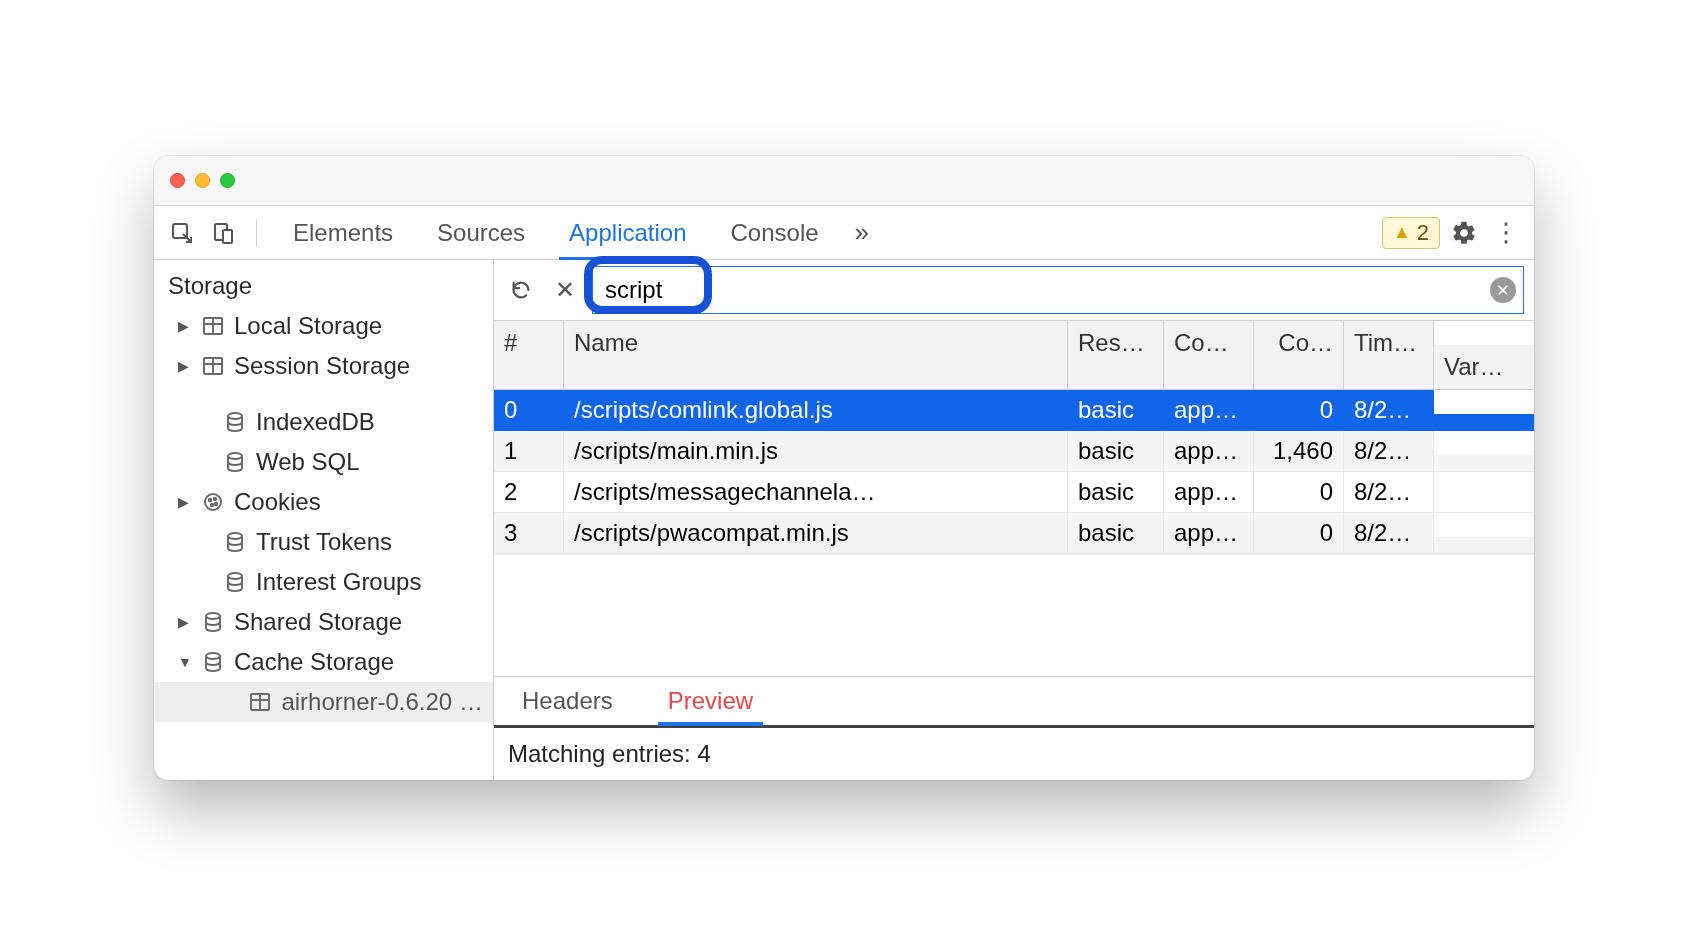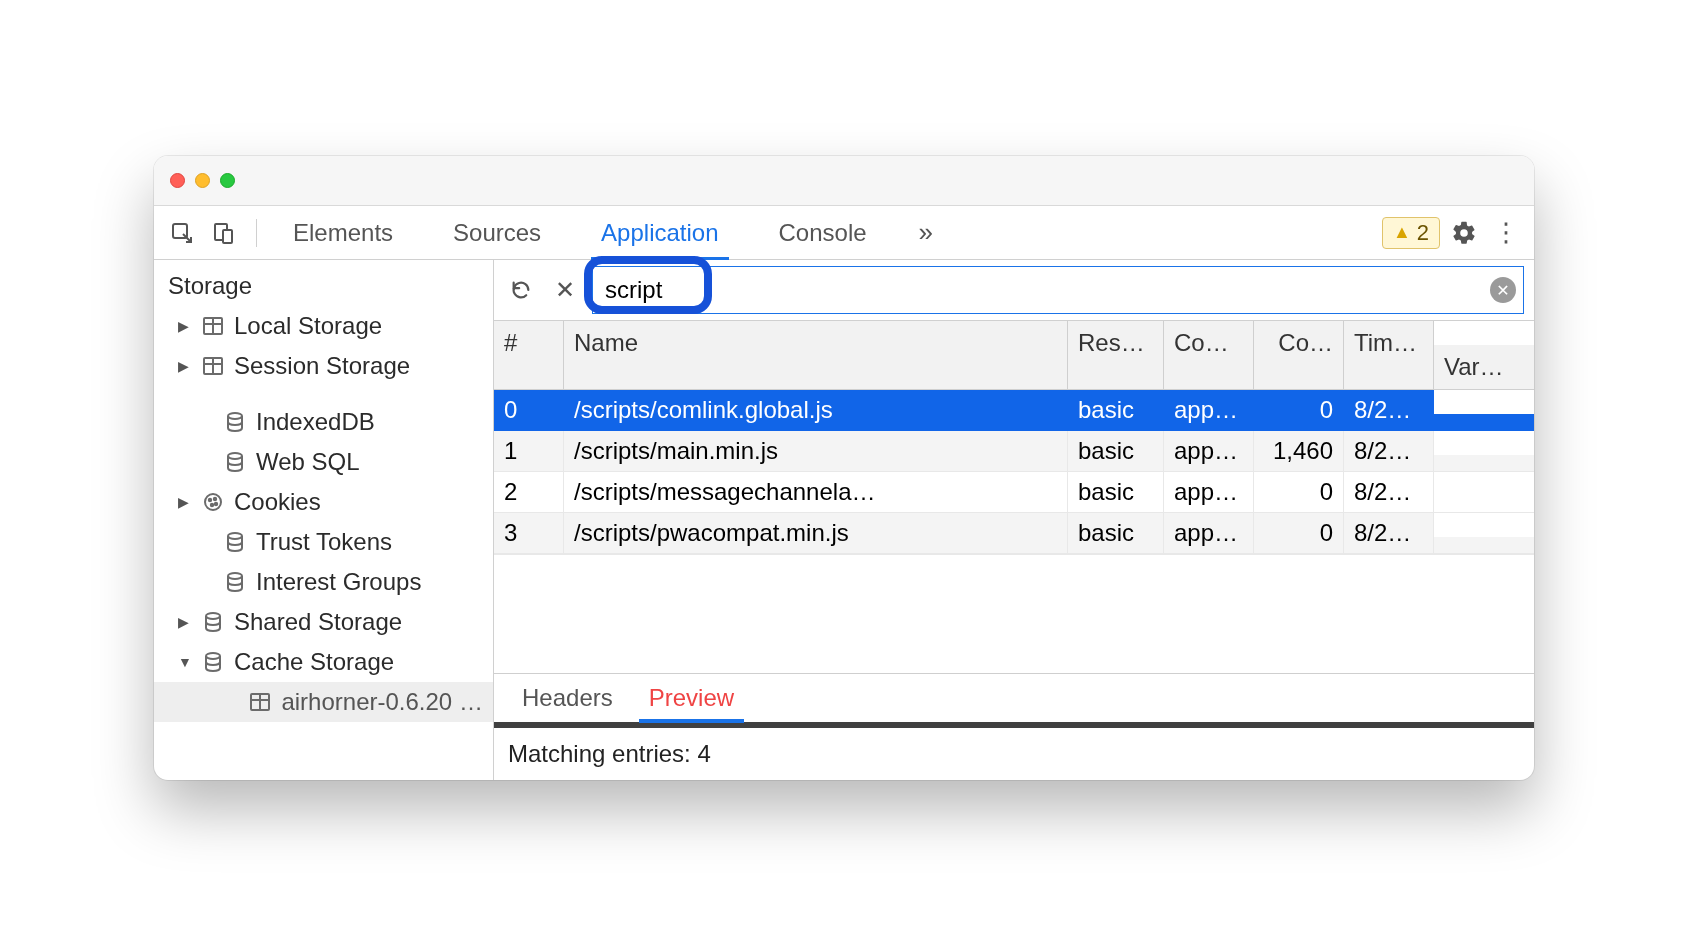--- a/index.html
+++ b/index.html
@@ -44,21 +44,21 @@
     display:flex; align-items:center;
     padding: 0 10px;
     border-bottom: 1px solid #d0d0d0;
     gap: 6px;
   }
   .tb-iconbtn {
     width:36px; height:36px; display:flex; align-items:center; justify-content:center;
     color:#555; cursor:pointer; border-radius:4px;
   }
   .tb-sep { width:1px; height:28px; background:#d0d0d0; margin: 0 8px; }
-  .tabs { display:flex; align-items:center; height:100%; gap:16px; }
+  .tabs { display:flex; align-items:center; height:100%; gap:0; }
   .tab {
     padding: 0 22px; height:100%; display:flex; align-items:center;
     font-size:24px; color:#555; cursor:pointer; position:relative;
   }
   .tab.active { color:#1a73e8; }
   .tab.active::after {
     content:""; position:absolute; left:12px; right:12px; bottom:-1px; height:3px; background:#1a73e8;
   }
   .tb-spacer { flex:1; }
   .tb-badge {
@@ -136,21 +136,21 @@
   .cell.c-res  { flex:0 0 96px; }
   .cell.c-co1  { flex:0 0 90px; }
   .cell.c-co2  { flex:0 0 90px; text-align:right; }
   .cell.c-tim  { flex:0 0 90px; }
   .cell.c-var  { flex:0 0 100px; border-right:none;margin-top:24px;}
   .grid-fill { flex:1; background:#fff; border-top:1px solid #e8e8e8;}
 
   .detail {
     border-top:1px solid #cfcfcf;
   }
-  .dtabs { display:flex; border-bottom:6px solid #404040; padding:0 10px;}
+  .dtabs { display:flex; border-bottom:3px solid #404040; padding:0 10px;gap:19px;}
   .dtab { padding:10px 18px 10px; font-size:24px; color:#555; cursor:pointer; position:relative;}
   .dtab.active { color:#ef4444; }
   .dtab.active::after {
     content:""; position:absolute; left:8px; right:8px; bottom:-1px; height:4px; background:#1a73e8;
   }
   .dstatus { padding:12px 14px; font-size:24px; color:#222; }
 
   svg { display:block; }
 </style>
 </head>

